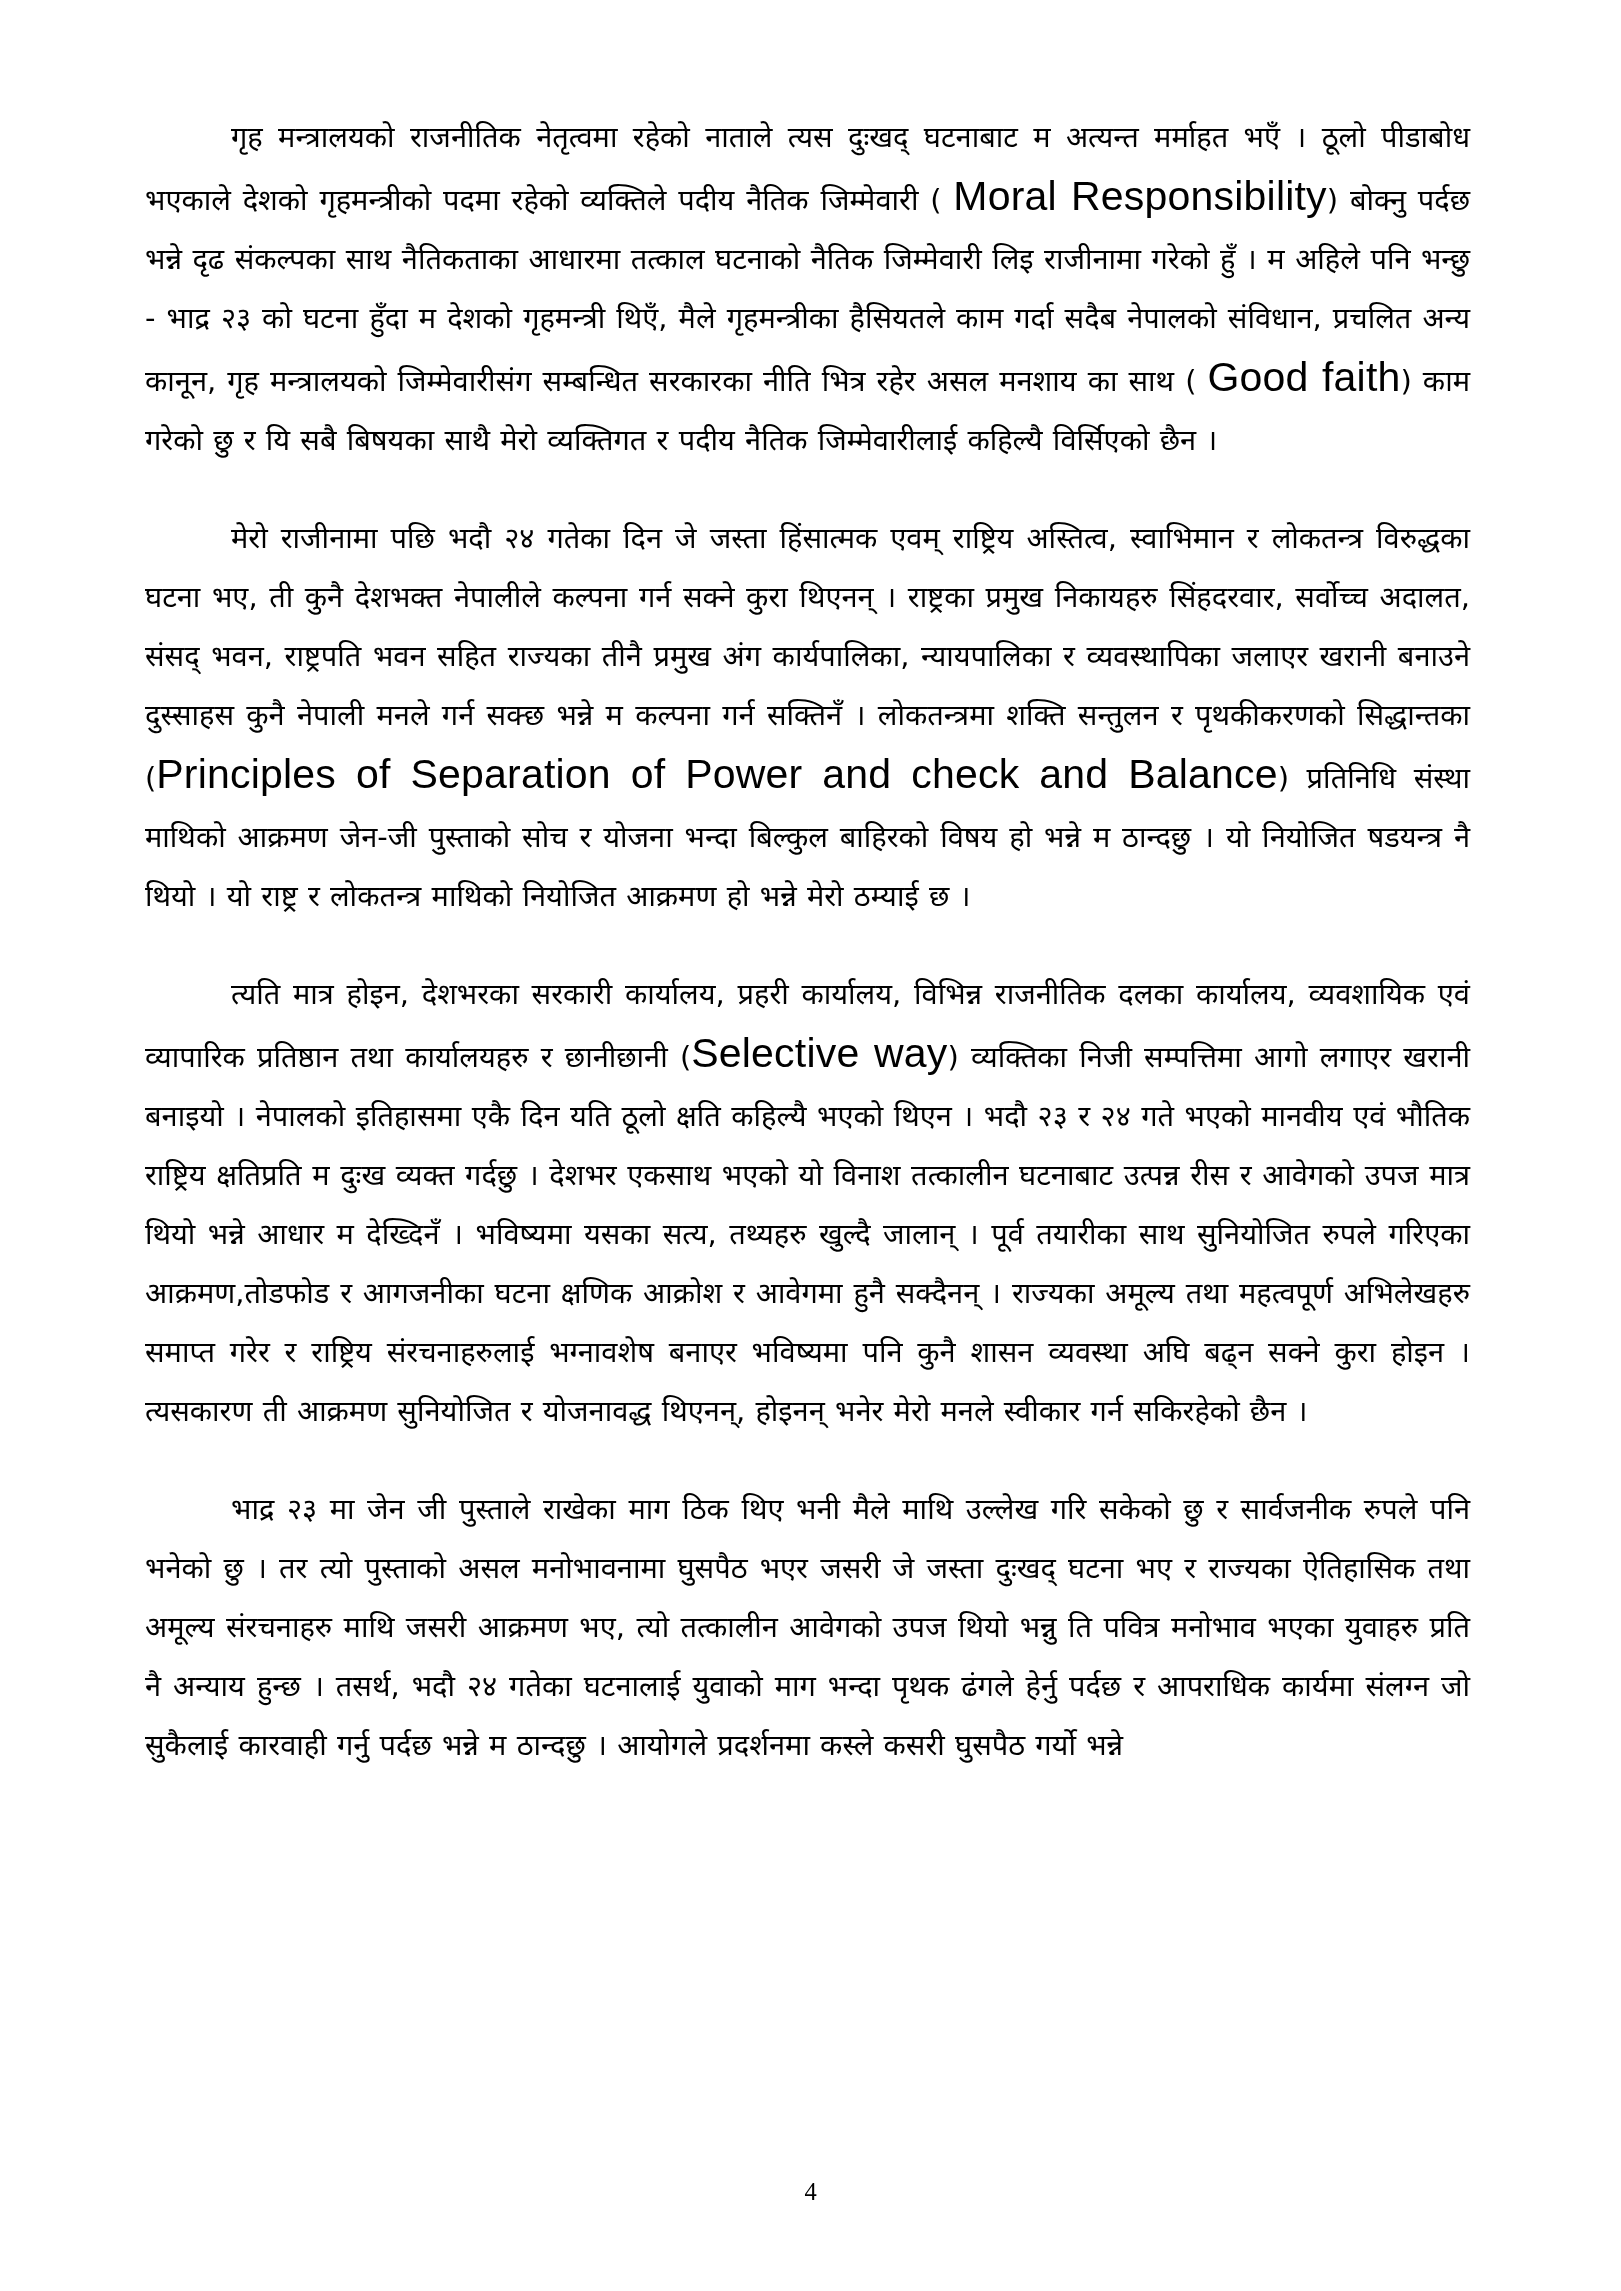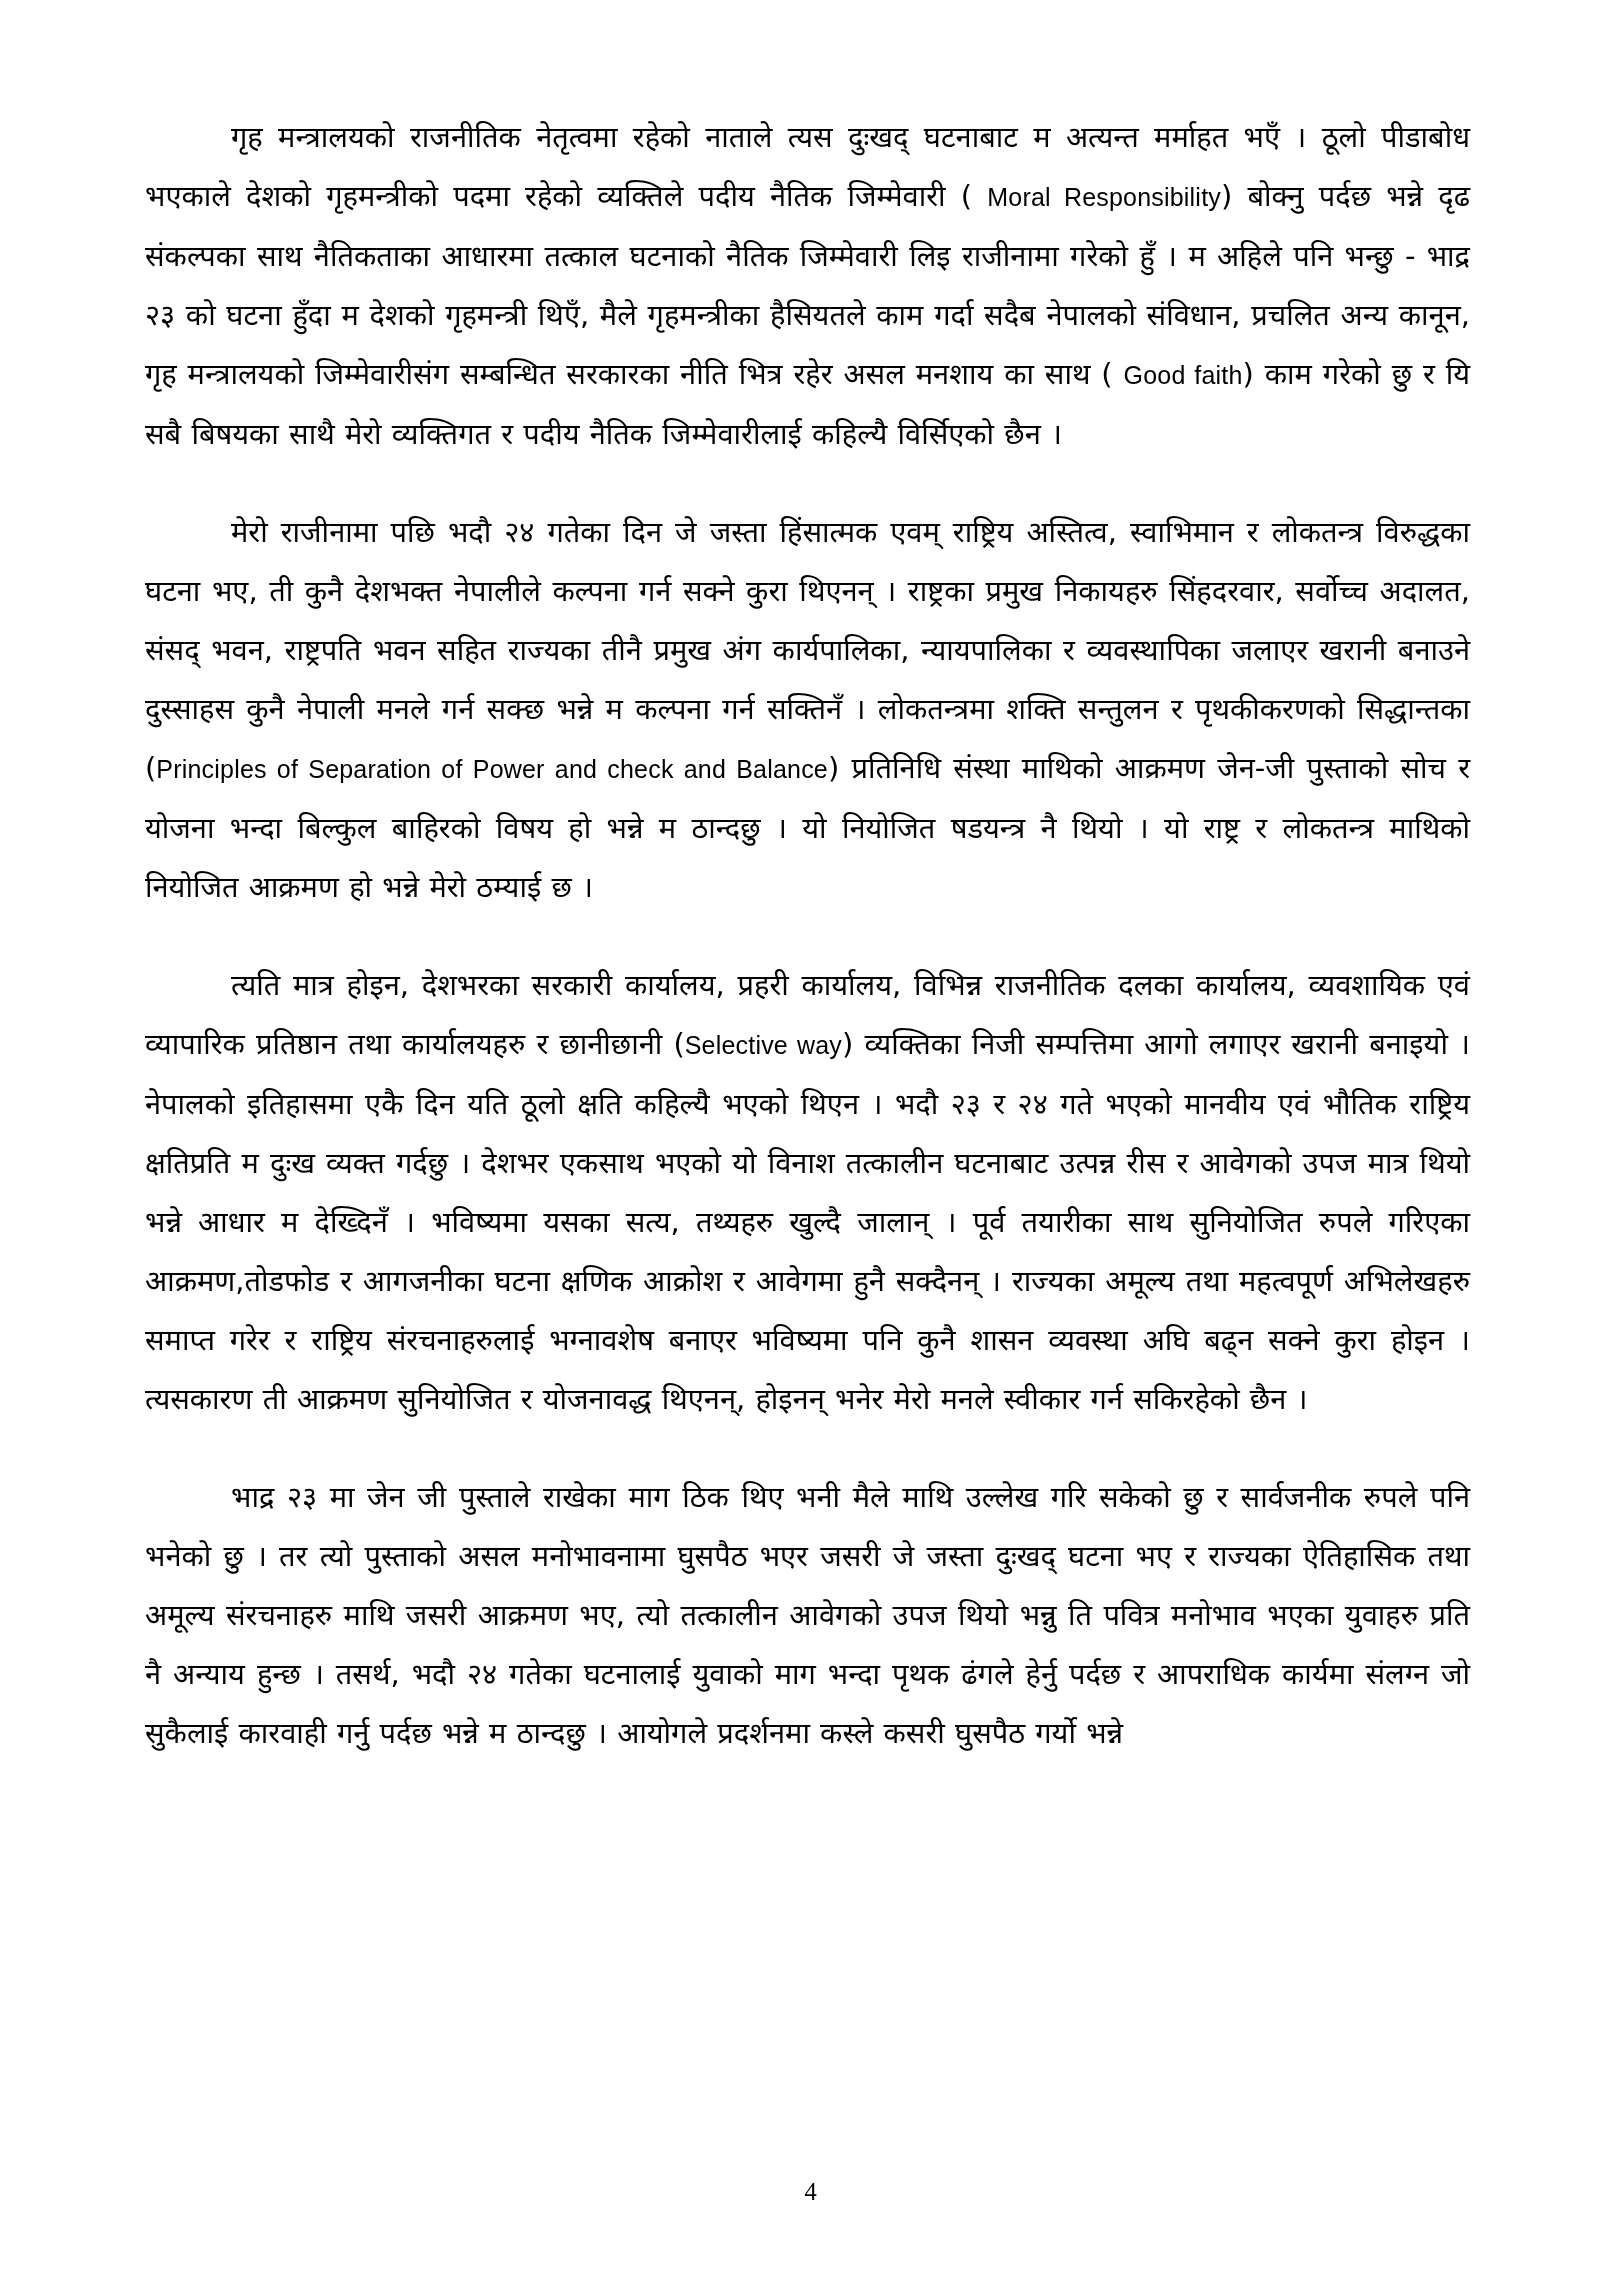--- a/index.html
+++ b/index.html
@@ -35,21 +35,21 @@
     word-spacing: 1px;
     font-family: "DejaVu Sans", sans-serif;
     -webkit-hyphens: none;
     hyphens: none;
   }
   .para:last-of-type {
     margin-bottom: 0;
   }
   .en {
     font-family: "Liberation Sans", sans-serif;
-    font-size: 25px;
+    font-size: 41px;
     letter-spacing: 0.2px;
   }
   .page-number {
     position: absolute;
     left: 0;
     right: 0;
     top: 2178px;
     text-align: center;
     font-family: "Liberation Serif", serif;
     font-size: 24.5px;

